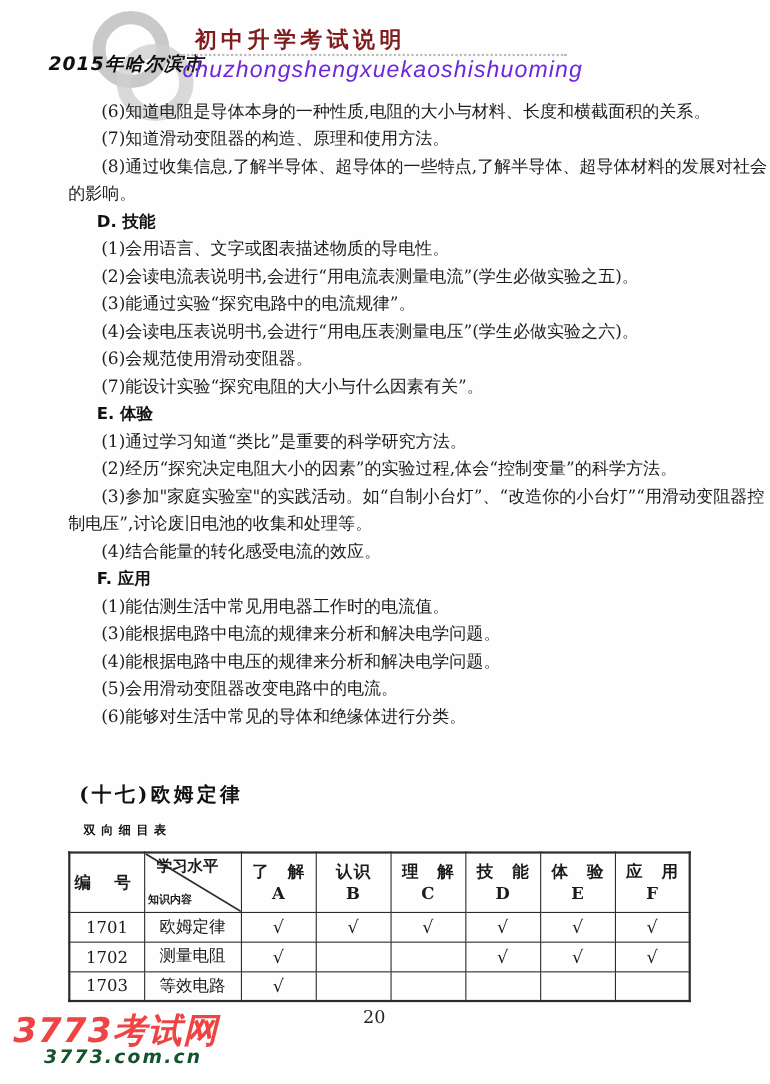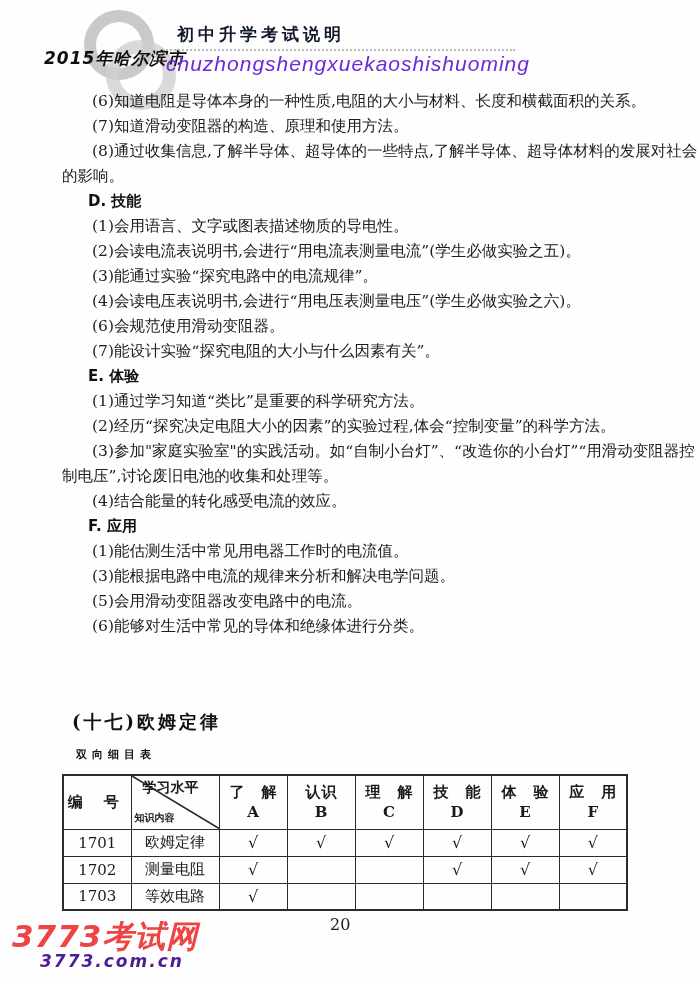--- a/index.html
+++ b/index.html
@@ -19,21 +19,21 @@
   .ring-bottom{left:106px;top:40px;width:70px;height:70px;border:13px solid #cfcfcf;opacity:.8;}
   .year-city{
     position:absolute;left:44px;top:47px;
     font-family:"DejaVu Sans","Liberation Sans",sans-serif;
     font-weight:bold;font-size:17px;letter-spacing:1px;color:#0f0f0f;
     font-style:italic;
   }
   .doc-title{
     position:absolute;left:177px;top:23px;
     font-family:"DejaVu Sans","Liberation Sans",sans-serif;
-    font-weight:bold;font-size:17px;letter-spacing:4px;color:#0f172a;
+    font-weight:bold;font-size:20px;letter-spacing:4px;color:#7f1d1d;
   }
   .dotted-line{
     position:absolute;left:163px;top:49px;width:352px;height:0;
     border-top:2px dotted #b9b9b9;
   }
   .pinyin{
     position:absolute;left:166px;top:52px;
     font-family:Liberation Sans, sans-serif;
     font-style:italic;font-size:21px;letter-spacing:1px;color:#6d28d9;
   }
@@ -97,21 +97,21 @@
     position:absolute;left:12px;top:916px;
     font-family:"DejaVu Sans","Liberation Sans",sans-serif;
     font-style:italic;font-weight:bold;font-size:31px;letter-spacing:1px;
     color:#ef4444;
     text-shadow:0 0 1px #ffffff;
   }
   .watermark-url{
     position:absolute;left:40px;top:951px;
     font-family:"DejaVu Sans","Liberation Sans",sans-serif;
     font-style:italic;font-weight:bold;font-size:17px;letter-spacing:2px;
-    color:#4c1d95;
+    color:#14532d;
   }
   .page-number{
     position:absolute;left:330px;top:915px;
     font-size:16px;color:#222;
   }
 </style>
 </head>
 <body>
 
 <div class="page">
@@ -137,20 +137,21 @@
       <div class="line item">(7)能设计实验“探究电阻的大小与什么因素有关”。</div>
       <div class="line heading">E. 体验</div>
       <div class="line item">(1)通过学习知道“类比”是重要的科学研究方法。</div>
       <div class="line item">(2)经历“探究决定电阻大小的因素”的实验过程,体会“控制变量”的科学方法。</div>
       <div class="line item">(3)参加"家庭实验室"的实践活动。如“自制小台灯”、“改造你的小台灯”“用滑动变阻器控</div>
       <div class="line cont">制电压”,讨论废旧电池的收集和处理等。</div>
       <div class="line item">(4)结合能量的转化感受电流的效应。</div>
       <div class="line heading">F. 应用</div>
       <div class="line item">(1)能估测生活中常见用电器工作时的电流值。</div>
       <div class="line item">(3)能根据电路中电流的规律来分析和解决电学问题。</div>
+      <div class="line item">(4)能根据电路中电压的规律来分析和解决电学问题。</div>
       <div class="line item">(5)会用滑动变阻器改变电路中的电流。</div>
       <div class="line item">(6)能够对生活中常见的导体和绝缘体进行分类。</div>
     </div>
 
   <div class="section-title">(十七)欧姆定律</div>
   <div class="section-subtitle">双向细目表</div>
 
   <table class="spec">
     <colgroup>
       <col class="col-id">

